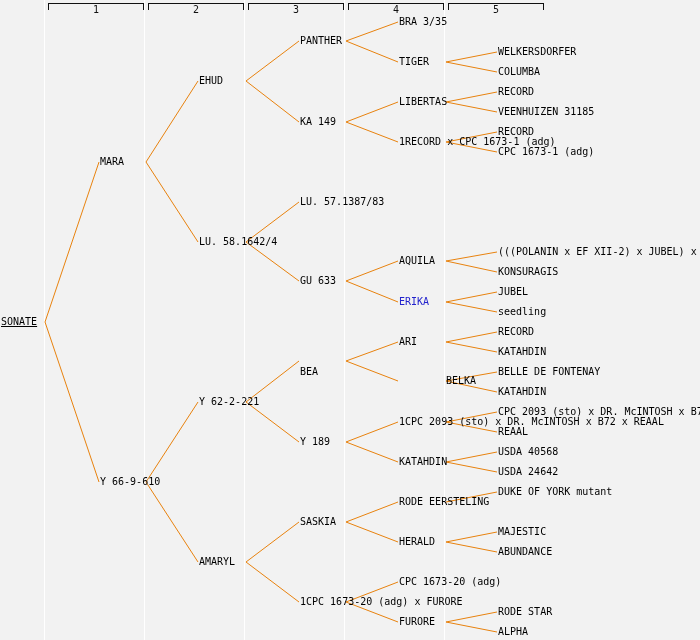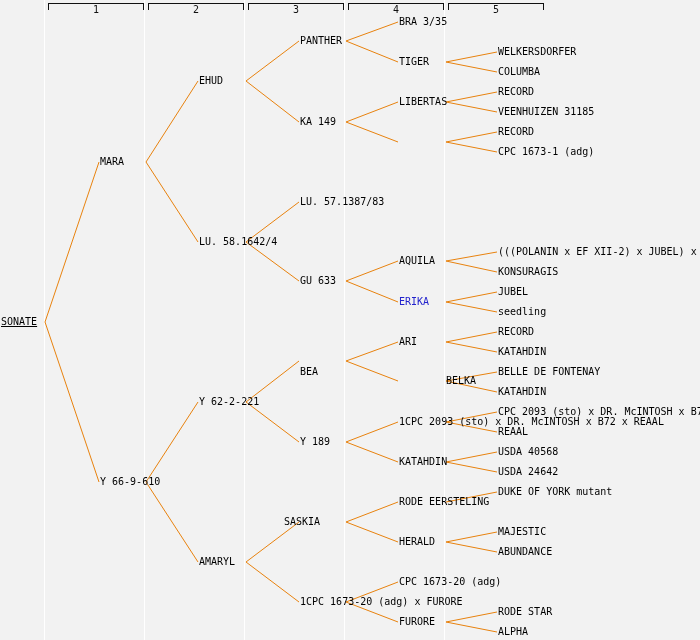--- a/index.html
+++ b/index.html
@@ -122,25 +122,26 @@
     <div class="node" style="left: 199px; top: 75px; color: rgb(0, 0, 0);">EHUD</div>
     <div class="node" style="left: 199px; top: 236px; color: rgb(0, 0, 0);">LU. 58.1642/4</div>
     <div class="node" style="left: 199px; top: 396px; color: rgb(0, 0, 0);">Y 62-2-221</div>
     <div class="node" style="left: 199px; top: 556px; color: rgb(0, 0, 0);">AMARYL</div>
     <div class="node" style="left: 300px; top: 35px; color: rgb(0, 0, 0);">PANTHER</div>
     <div class="node" style="left: 300px; top: 116px; color: rgb(0, 0, 0);">KA 149</div>
     <div class="node" style="left: 300px; top: 196px; color: rgb(0, 0, 0);">LU. 57.1387/83</div>
     <div class="node" style="left: 300px; top: 275px; color: rgb(0, 0, 0);">GU 633</div>
     <div class="node" style="left: 300px; top: 355px; color: rgb(0, 0, 0); margin-top: 11px;">BEA</div>
     <div class="node" style="left: 300px; top: 436px; color: rgb(0, 0, 0);">Y 189</div>
-    <div class="node" style="left: 284px; top: 516px; color: rgb(0, 0, 0);">SASKIA</div>
+    <div class="node" style="left: 300px; top: 516px; color: rgb(0, 0, 0);">SASKIA</div>
     <div class="node" style="left: 300px; top: 596px; color: rgb(0, 0, 0);">1CPC 1673-20 (adg) x FURORE</div>
     <div class="node" style="left: 399px; top: 16px; color: rgb(0, 0, 0);">BRA 3/35</div>
     <div class="node" style="left: 399px; top: 56px; color: rgb(0, 0, 0);">TIGER</div>
     <div class="node" style="left: 399px; top: 96px; color: rgb(0, 0, 0);">LIBERTAS</div>
+    <div class="node" style="left: 399px; top: 136px; color: rgb(0, 0, 0);">1RECORD x CPC 1673-1 (adg)</div>
     <div class="node" style="left: 399px; top: 255px; color: rgb(0, 0, 0);">AQUILA</div>
     <div class="node" style="left: 399px; top: 296px; color: rgb(34, 34, 204);">ERIKA</div>
     <div class="node" style="left: 399px; top: 336px; color: rgb(0, 0, 0);">ARI</div>
     <div class="node" style="left: 399px; top: 375px; color: rgb(0, 0, 0); padding-left: 47px;">BELKA</div>
     <div class="node" style="left: 399px; top: 416px; color: rgb(0, 0, 0);">1CPC 2093 (sto) x DR. McINTOSH x B72 x REAAL</div>
     <div class="node" style="left: 399px; top: 456px; color: rgb(0, 0, 0);">KATAHDIN</div>
     <div class="node" style="left: 399px; top: 496px; color: rgb(0, 0, 0);">RODE EERSTELING</div>
     <div class="node" style="left: 399px; top: 536px; color: rgb(0, 0, 0);">HERALD</div>
     <div class="node" style="left: 399px; top: 576px; color: rgb(0, 0, 0);">CPC 1673-20 (adg)</div>
     <div class="node" style="left: 399px; top: 616px; color: rgb(0, 0, 0);">FURORE</div>

